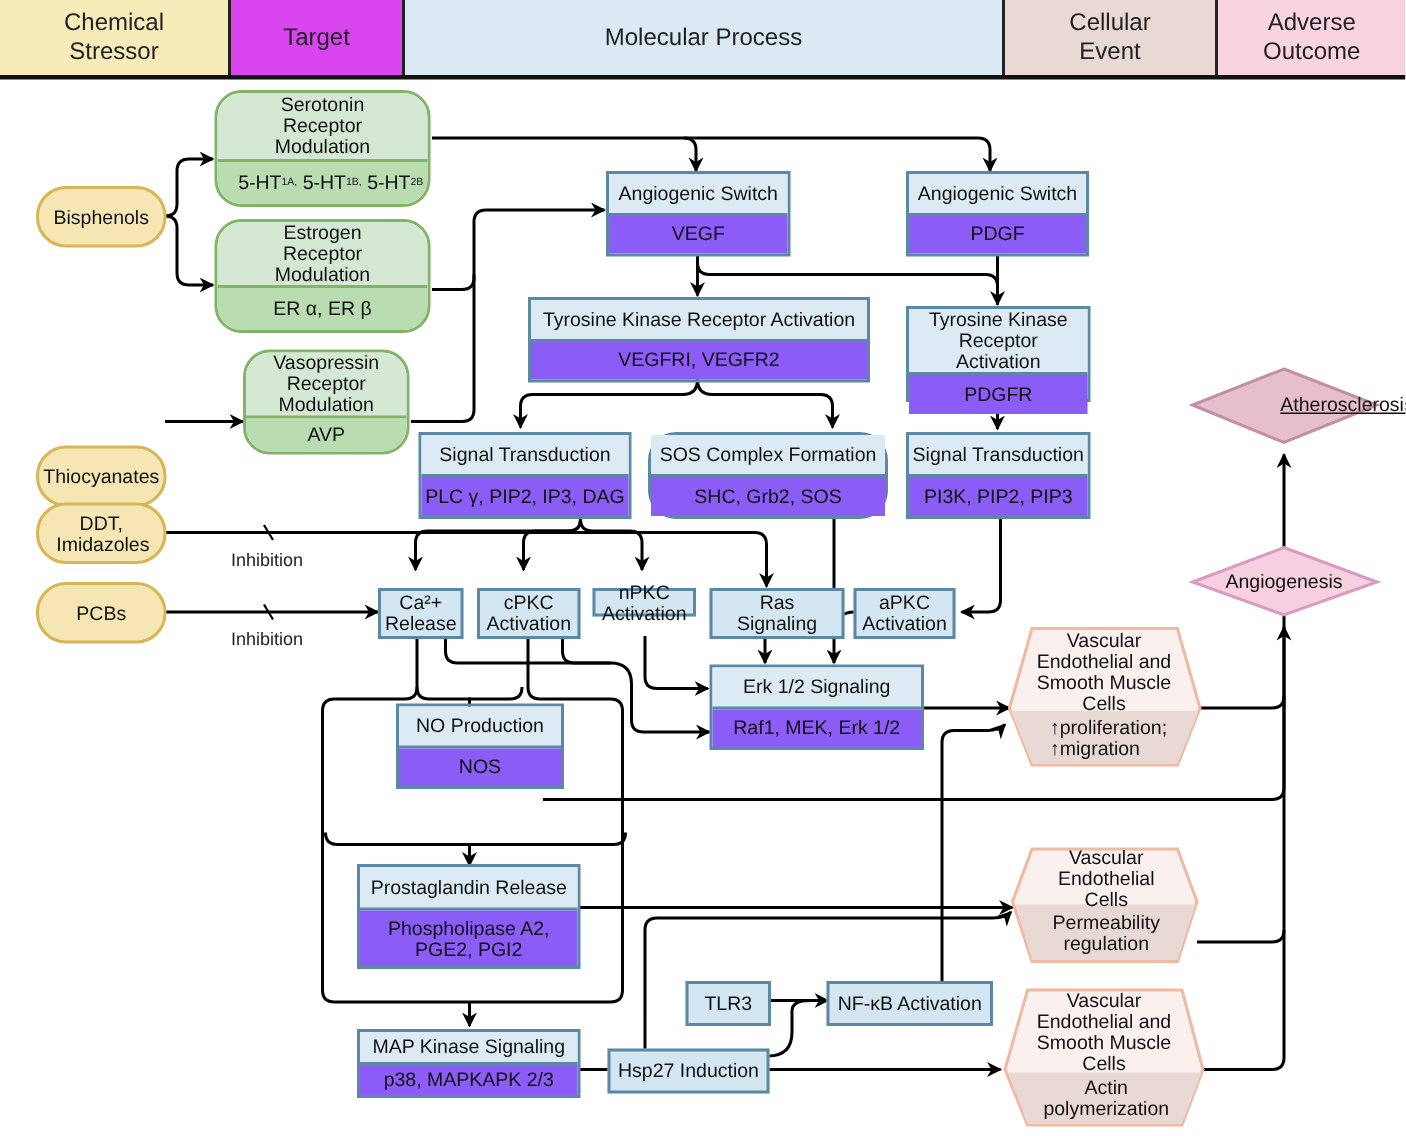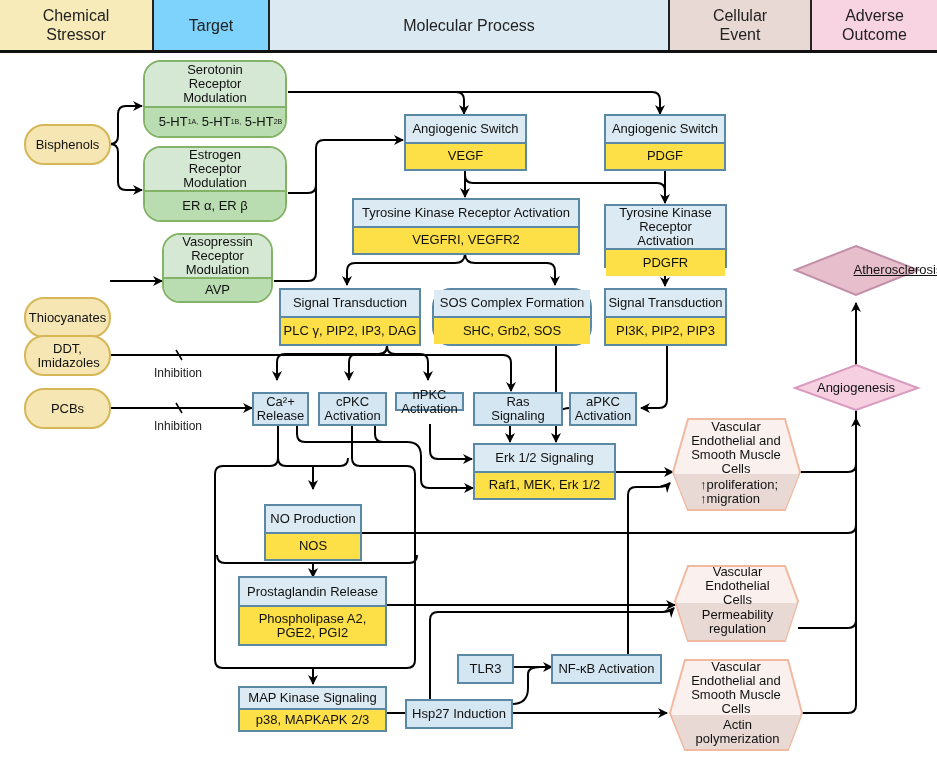--- a/index.html
+++ b/index.html
@@ -7,33 +7,33 @@
   .hdr{position:absolute;top:0;height:50px;display:flex;align-items:center;justify-content:center;text-align:center;font-size:16px;line-height:19px;border-right:2px solid #222;box-sizing:border-box;color:#222;}
   .hdr-line{position:absolute;left:0;top:50px;width:937px;height:3px;background:#111;}
   svg#wires{position:absolute;left:0;top:0;}
   .node{position:absolute;box-sizing:border-box;text-align:center;font-size:13px;line-height:14px;}
   .pill{background:#f5e6b3;border:2px solid #d6b656;border-radius:20px;display:flex;align-items:center;justify-content:center;}
   .green{border:2px solid #82b366;border-radius:18px;overflow:hidden;display:flex;flex-direction:column;}
   .green .t{background:#d5e8d4;flex:1;display:flex;align-items:center;justify-content:center;border-bottom:2px solid #82b366;}
   .green .b{background:#b9dcb0;display:flex;align-items:center;justify-content:center;}
   .blue{border:2px solid #5b89a5;display:flex;flex-direction:column;}
   .blue .t{background:#dbeaf3;flex:1;display:flex;align-items:center;justify-content:center;border-bottom:2px solid #5b89a5;}
-  .blue .b{background:#fde047;flex:1;display:flex;align-items:center;justify-content:center;}
+  .blue .b{background:#8b5cf6;flex:1;display:flex;align-items:center;justify-content:center;}
   .single{background:#d4e6f2;border:2px solid #5b89a5;display:flex;align-items:center;justify-content:center;}
   .lbl{position:absolute;font-size:12px;color:#222;}
   sub{font-size:7px;}
   .hexlabel{position:absolute;text-align:center;font-size:13px;line-height:14px;color:#111;display:flex;align-items:center;justify-content:center;}
 </style>
 </head>
 <body>
 
 <div class="hdr" style="left:0;width:154px;background:#f7ebb9;">
     <span style="width:90px">Chemical Stressor</span>
   </div>
-<div class="hdr" style="left:154px;width:116px;background:#7dd3fc;">
+<div class="hdr" style="left:154px;width:116px;background:#d946ef;">
     <span>Target</span>
   </div>
 <div class="hdr" style="left:270px;width:400px;background:#dbeaf2;">
     <span>Molecular Process</span>
   </div>
 <div class="hdr" style="left:670px;width:142px;background:#e8d9d5;">
     <span style="width:70px">Cellular Event</span>
   </div>
 <div class="hdr" style="left:812px;width:125px;background:#f8d3e2;border-right:none;">
     <span style="width:70px">Adverse Outcome</span>
@@ -198,21 +198,21 @@
     <span style="width:60px">Ras Signaling</span>
   </div>
 <div class="node single" style="left:569px;top:392px;width:68px;height:34px;">
     <span style="width:64px">aPKC Activation</span>
   </div>
 
 <div class="node blue" style="left:473px;top:443px;width:143px;height:57px;">
   <div class="t">Erk 1/2 Signaling</div>
   <div class="b">Raf1, MEK, Erk 1/2</div>
 </div>
-<div class="node blue" style="left:264px;top:504px;width:98px;height:57px;">
+<div class="node blue" style="left:264px;top:469px;width:112px;height:57px;">
   <div class="t">NO Production</div>
   <div class="b">NOS</div>
 </div>
 <div class="node blue" style="left:238px;top:576px;width:149px;height:70px;">
   <div class="t" style="flex:0 0 27px;">Prostaglandin Release</div>
   <div class="b" style="padding:0 14px;">Phospholipase A2, PGE2, PGI2</div>
 </div>
 <div class="node blue" style="left:238px;top:686px;width:149px;height:46px;">
   <div class="t">MAP Kinase Signaling</div>
   <div class="b">p38, MAPKAPK 2/3</div>

